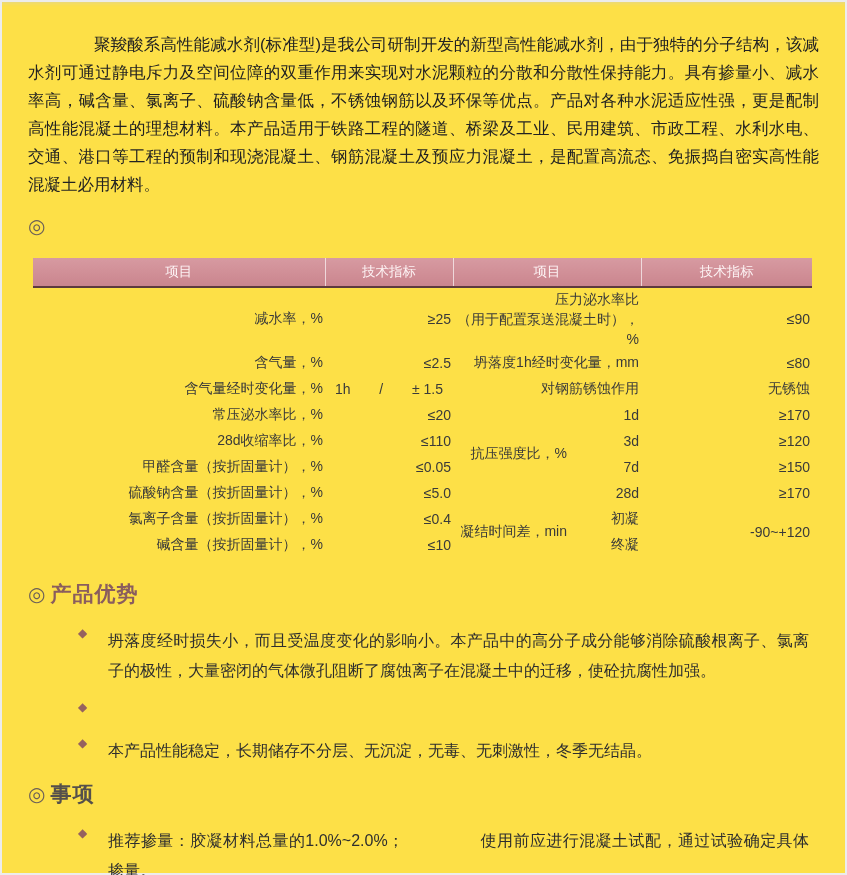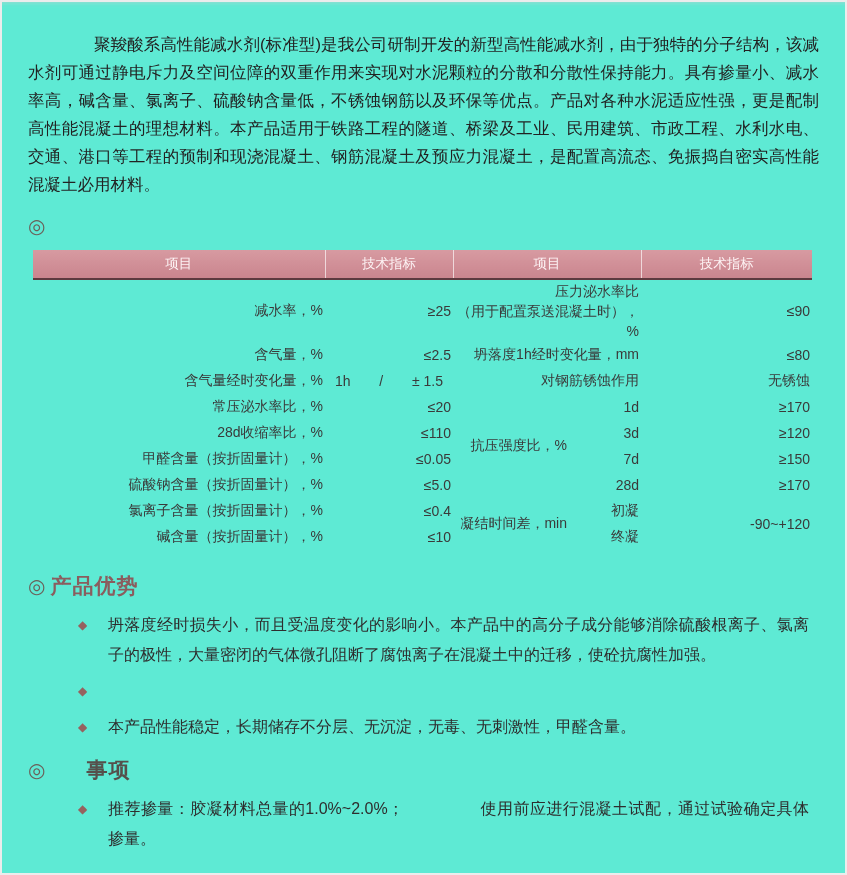--- a/index.html
+++ b/index.html
@@ -1,19 +1,19 @@
 <!DOCTYPE html>
 <html><head>
 <meta charset="utf-8">
 <style>
   html,body{margin:0;padding:0;background:#ffffff;}
   .page{
     position:relative;
     width:847px;height:875px;
-    background:#5eead4;
+    background:#fde047;
     box-sizing:border-box;
     font-family:"Liberation Sans","DejaVu Sans",sans-serif;
     color:#2b2b2b;
     overflow:hidden;
     box-shadow:inset 0 0 0 2px #ececec, inset 0 7px 6px -6px #cfcfcf;
   }
   .content{padding:30px 28px 0 28px;}
   
   .intro{
     font-size:16.5px;
@@ -28,26 +28,26 @@
     display:flex;align-items:center;
     font-size:21px;font-weight:bold;
     color:#8a5d5e;
     letter-spacing:1px;
     margin:16px 0 10px 0;
   }
   .section-heading .marker{
     color:#6b5f58;font-weight:normal;
     font-size:20px;margin-right:4px;
   }
-  .section-heading .suffix-dark{color:#55504b;margin-left:36px;}
+  .section-heading .suffix-dark{color:#55504b;}
   
   table.perf{
     border-collapse:collapse;
     width:779px;
-    margin:12px 0 0 5px;
+    margin:20px 0 0 5px;
     table-layout:fixed;
     font-size:14px;
     color:#3a3a3a;
   }
   table.perf th{
     background:linear-gradient(#d79aa1,#ca858e);
     color:#fdf3f4;
     font-weight:normal;
     font-size:13.5px;
     height:26px;
@@ -80,20 +80,21 @@
     width:30px;
     flex:0 0 30px;
   }
   .bullet-item .bullet-text{
     flex:1;
     font-size:16px;
     line-height:30px;
     text-align:justify;
     color:#2e2e2e;
     padding-right:10px;
+    margin-top:8px;
   }
   .two-part .part2{margin-left:72px;}
 </style>
 </head>
 <body>
 
 <div class="page">
   <div class="content">
 
     <p class="intro">聚羧酸系高性能减水剂(标准型)是我公司研制开发的新型高性能减水剂，由于独特的分子结构，该减水剂可通过静电斥力及空间位障的双重作用来实现对水泥颗粒的分散和分散性保持能力。具有掺量小、减水率高，碱含量、氯离子、硫酸钠含量低，不锈蚀钢筋以及环保等优点。产品对各种水泥适应性强，更是配制高性能混凝土的理想材料。本产品适用于铁路工程的隧道、桥梁及工业、民用建筑、市政工程、水利水电、交通、港口等工程的预制和现浇混凝土、钢筋混凝土及预应力混凝土，是配置高流态、免振捣自密实高性能混凝土必用材料。</p>
@@ -193,21 +194,21 @@
 
     <div class="bullet-item">
       <span class="diamond">◆</span>
       <span class="bullet-text">坍落度经时损失小，而且受温度变化的影响小。本产品中的高分子成分能够消除硫酸根离子、氯离子的极性，大量密闭的气体微孔阻断了腐蚀离子在混凝土中的迁移，使砼抗腐性加强。</span>
     </div>
     <div class="bullet-item">
       <span class="diamond">◆</span>
     </div>
     <div class="bullet-item">
       <span class="diamond">◆</span>
-      <span class="bullet-text">本产品性能稳定，长期储存不分层、无沉淀，无毒、无刺激性，甲醛含量。</span>
+      <span class="bullet-text">本产品性能稳定，长期储存不分层、无沉淀，无毒、无刺激性，冬季无结晶。</span>
     </div>
 
     <div class="section-heading" style="margin-top:14px;">
       <span class="marker">◎</span>
       <span class="suffix-dark">事项</span>
     </div>
 
     <div class="bullet-item two-part">
       <span class="diamond">◆</span>
       <span class="bullet-text">

